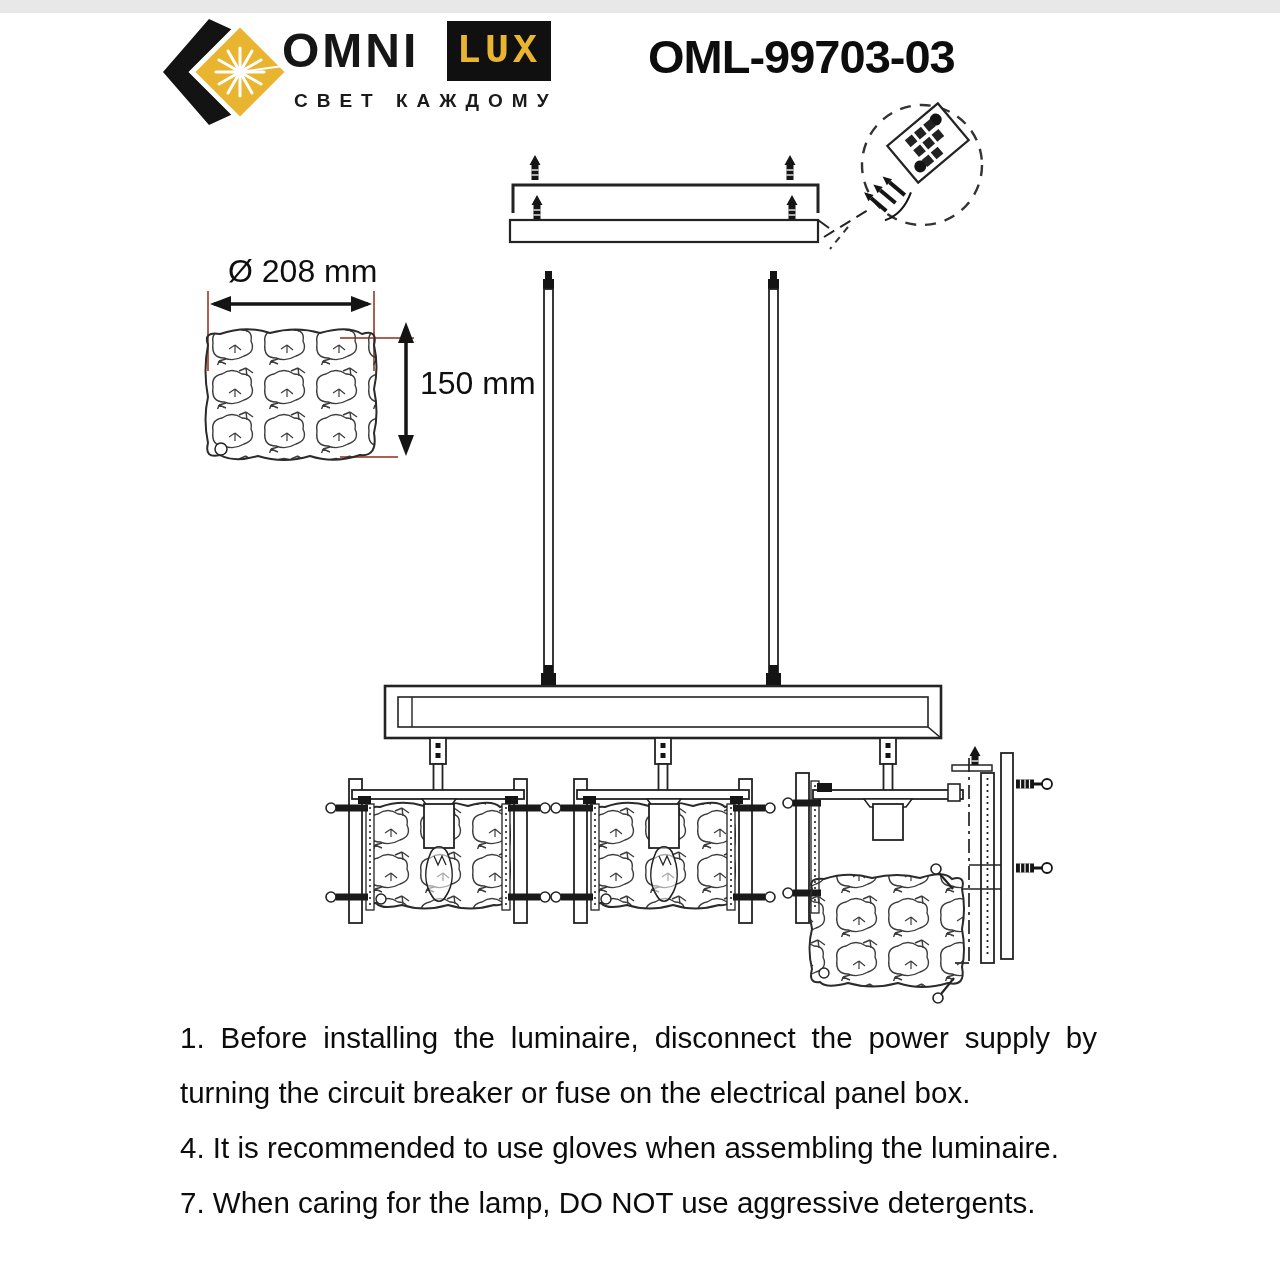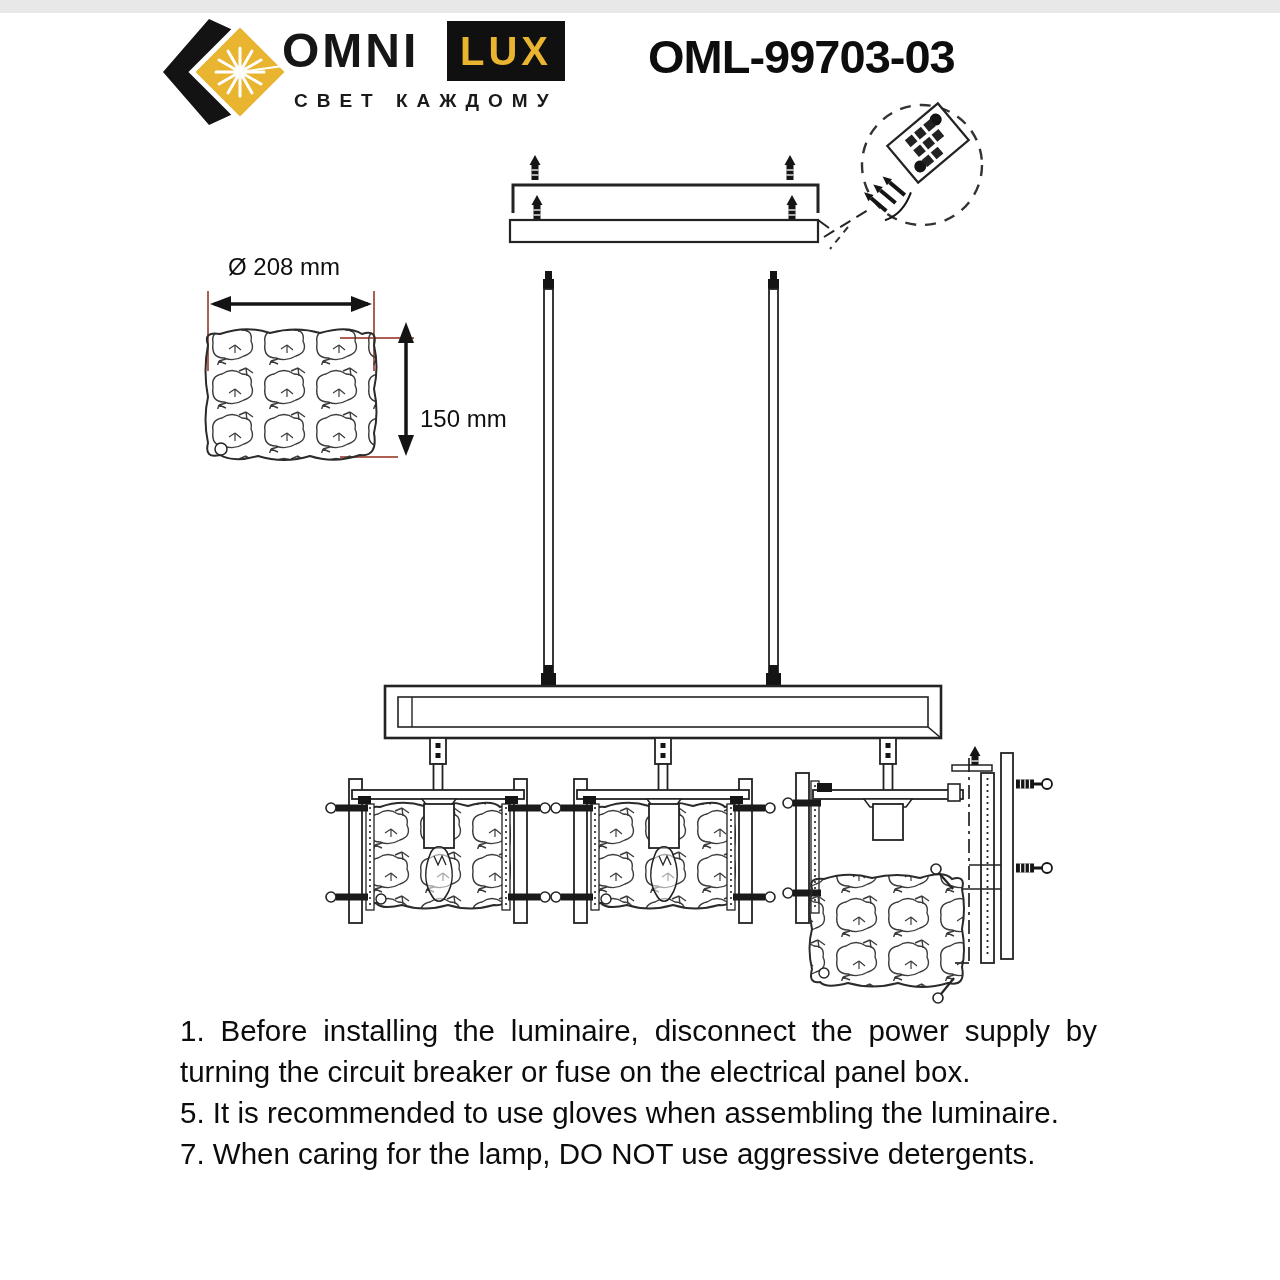--- a/index.html
+++ b/index.html
@@ -2,32 +2,32 @@
 <html><head>
 <meta charset="utf-8">
 <style>
   html,body{margin:0;padding:0;background:#e8e8e8;}
   .page{position:relative;width:1280px;height:1280px;background:#ffffff;overflow:hidden;
         font-family:"Liberation Sans",sans-serif;color:#111;margin-top:13px;}
   .abs{position:absolute;}
   
   .brand-omni{position:absolute;left:282px;top:10px;font-size:48px;font-weight:700;
               letter-spacing:3px;color:#161616;}
-  .lux-box{position:absolute;left:447px;top:8px;width:118px;height:60px;background:#101010;
-           display:flex;align-items:center;justify-content:center;}
+  .lux-box{position:absolute;left:447px;top:8px;width:104px;height:60px;background:#101010;
+           display:flex;align-items:center;justify-content:center;font-family:Liberation Mono, monospace;}
   .lux-box span{font-size:40px;font-weight:700;letter-spacing:4px;color:#E9B42F;}
   .tagline{position:absolute;left:294px;top:77px;font-size:19px;font-weight:600;
            letter-spacing:9px;color:#1a1a1a;white-space:nowrap;}
   .model{position:absolute;left:648px;top:16px;font-size:47px;font-weight:700;
          letter-spacing:-1px;color:#0d0d0d;white-space:nowrap;}
   
-  .dim-label{position:absolute;font-size:24px;color:#0f0f0f;white-space:nowrap;}
+  .dim-label{position:absolute;font-size:32px;color:#0f0f0f;white-space:nowrap;}
   
   .instructions{position:absolute;left:180px;top:997px;width:917px;font-size:29.5px;
-                line-height:41px;color:#0c0c0c;}
+                line-height:55px;color:#0c0c0c;}
   .instructions p{margin:0;text-align:justify;}
   svg{display:block;}
 </style>
 </head>
 <body>
 
 <div class="page">
 
   <div class="abs" style="left:160px;top:2px;width:130px;height:112px;">
     <svg width="130" height="112" viewBox="160 0 130 112">
@@ -253,21 +253,21 @@
       <polygon points="406,309 398,330 414,330" fill="#141414"></polygon>
       <polygon points="406,443 398,422 414,422" fill="#141414"></polygon>
       <path d="M208,332 Q203,318 220,321 Q246,312 270,320 Q296,313 320,320 Q348,312 362,321
                Q378,316 374,332 Q379,354 374,376 Q379,400 374,420 Q378,444 360,442 Q334,451 310,443
                Q284,451 258,443 Q234,450 220,442 Q204,446 208,430 Q203,406 208,384 Q203,358 208,332 Z" fill="url(#crystal)" stroke="#2b2b2b" stroke-width="2"></path>
       <circle cx="221" cy="436" r="6" fill="#ffffff" stroke="#232323" stroke-width="1.5"></circle>
     </g>
   </svg>
 
   <div class="dim-label" style="left:228px;top:240px;">Ø 208 mm</div>
-  <div class="dim-label" style="left:420px;top:392px;">150 mm</div>
+  <div class="dim-label" style="left:420px;top:352px;">150 mm</div>
 
   <div class="instructions">
     <p>1. Before installing the luminaire, disconnect the power supply by turning the circuit breaker or fuse on the electrical panel box.</p>
-    <p>5. It is recommended to use gloves when assembling the luminaire.</p>
+    <p>4. It is recommended to use gloves when assembling the luminaire.</p>
     <p>7. When caring for the lamp, DO NOT use aggressive detergents.</p>
   </div>
 
 </div>
 
 </body></html>

